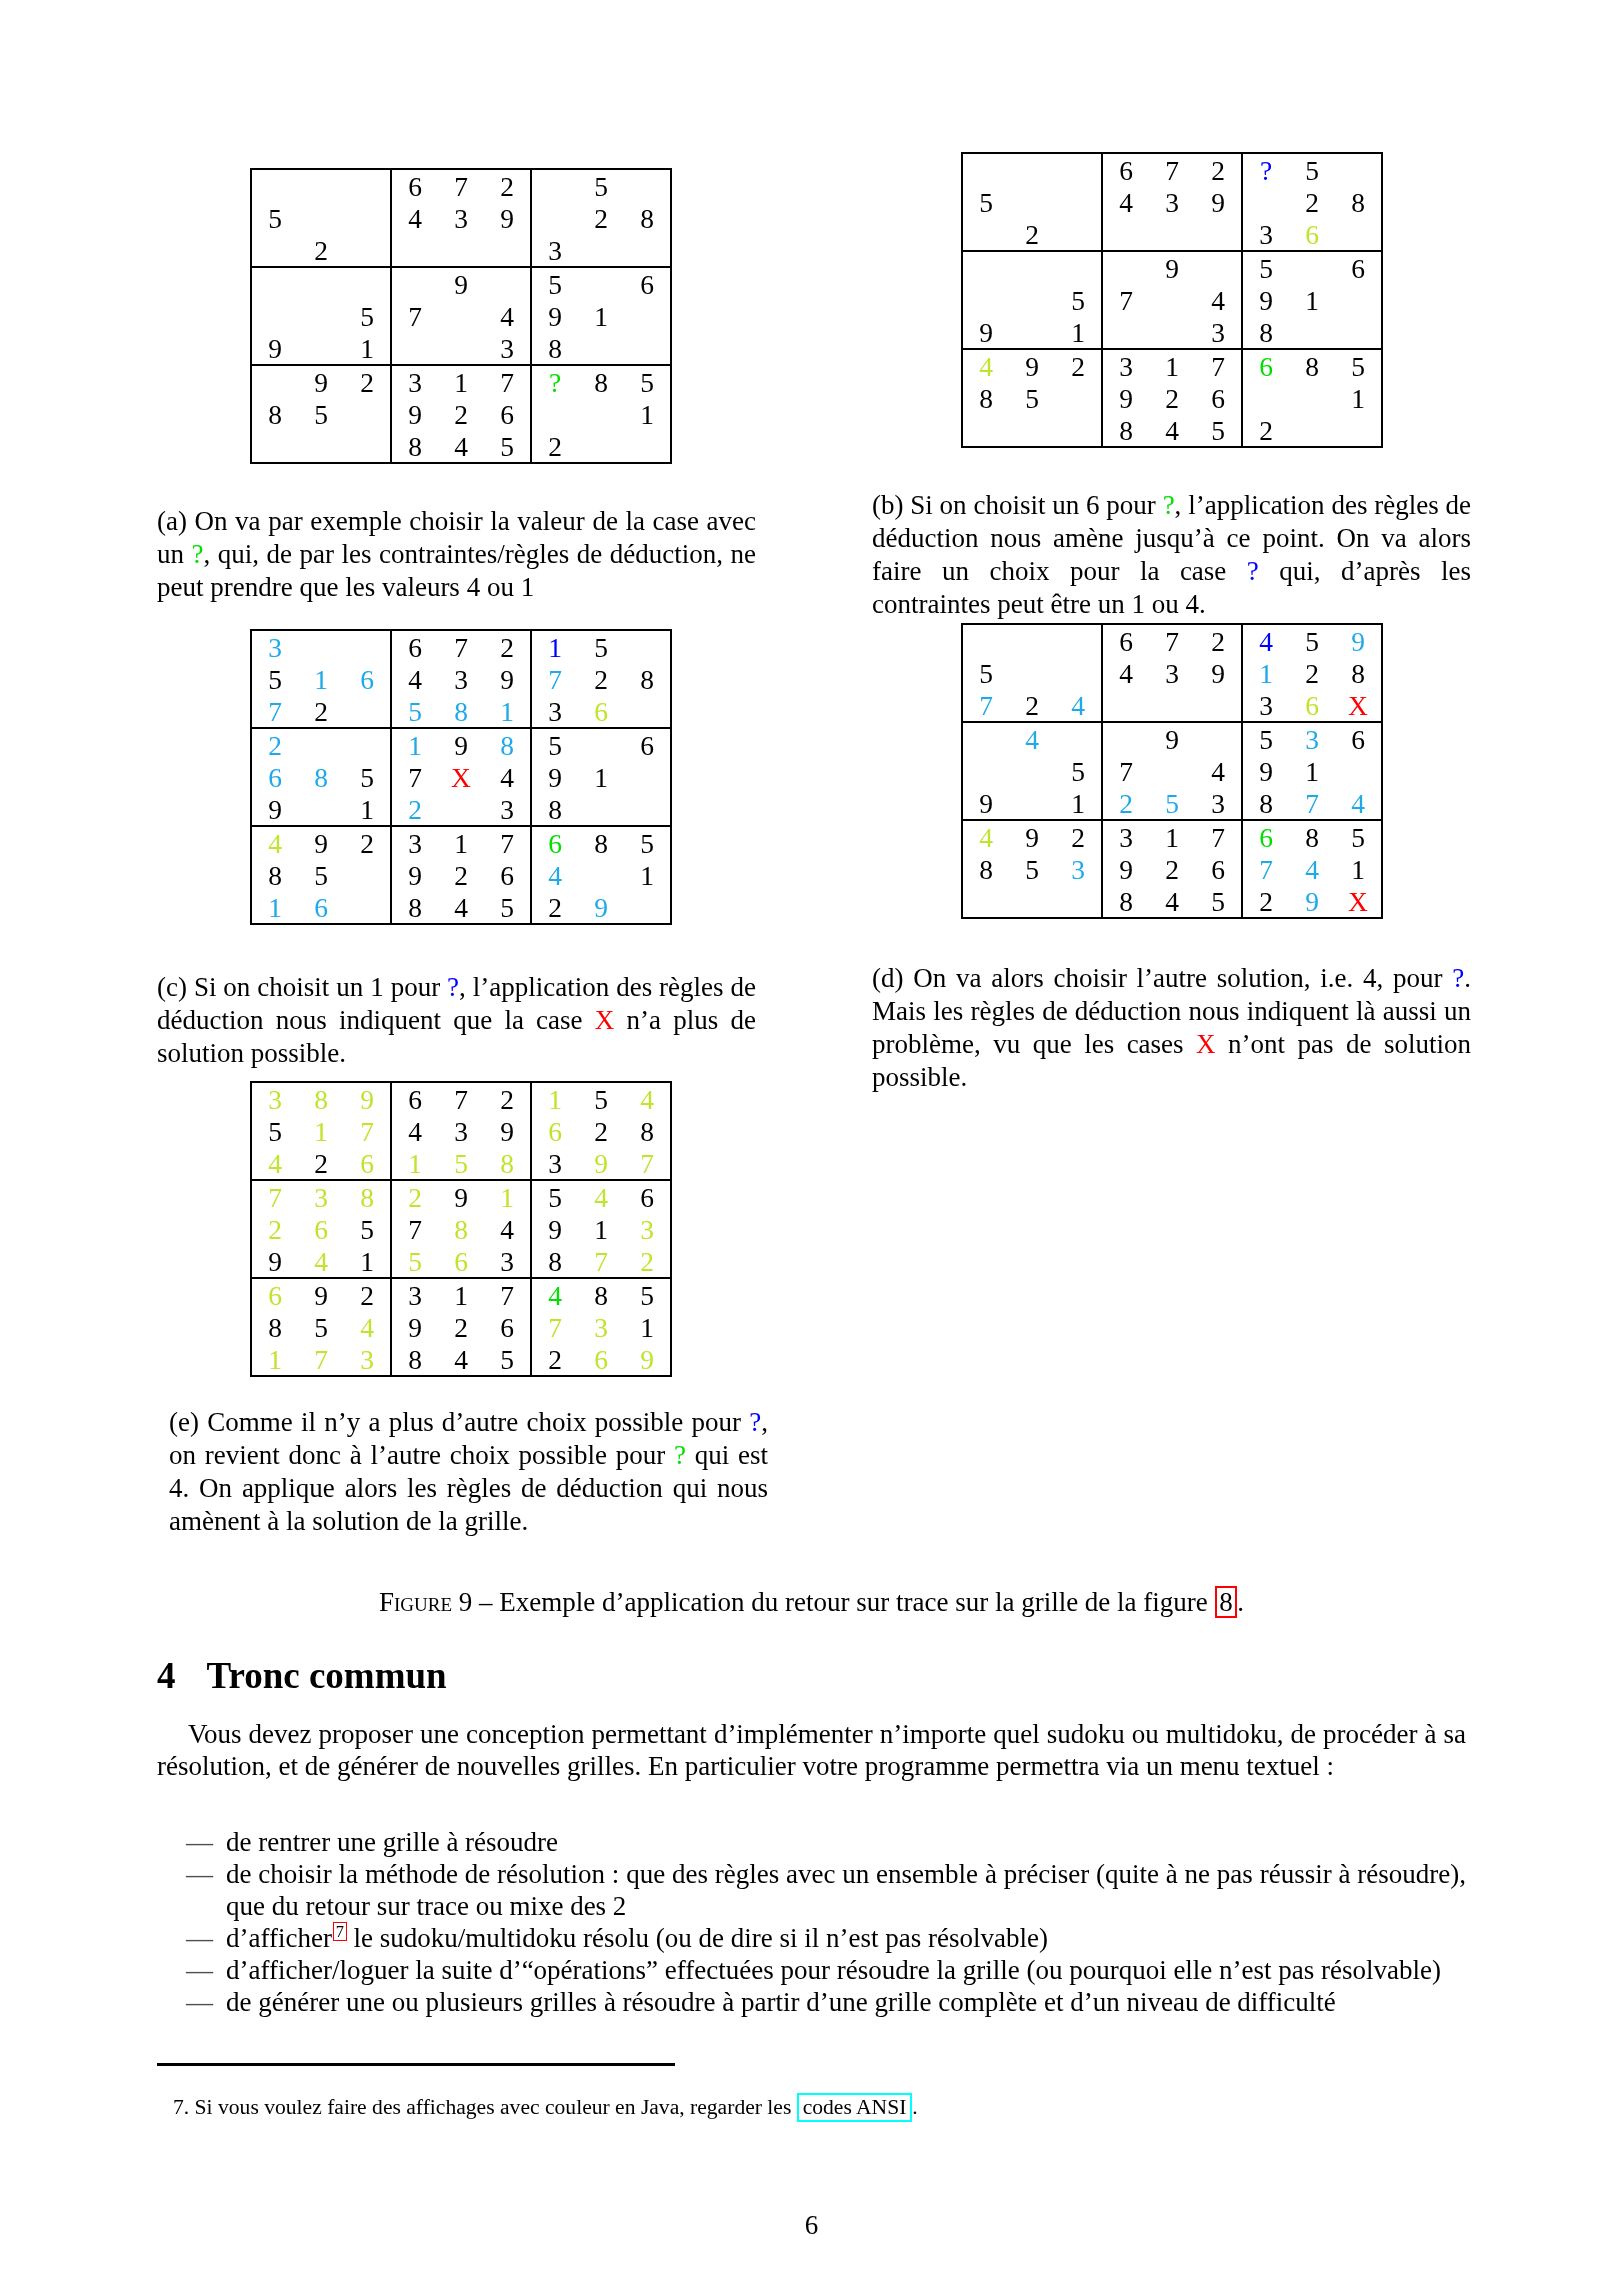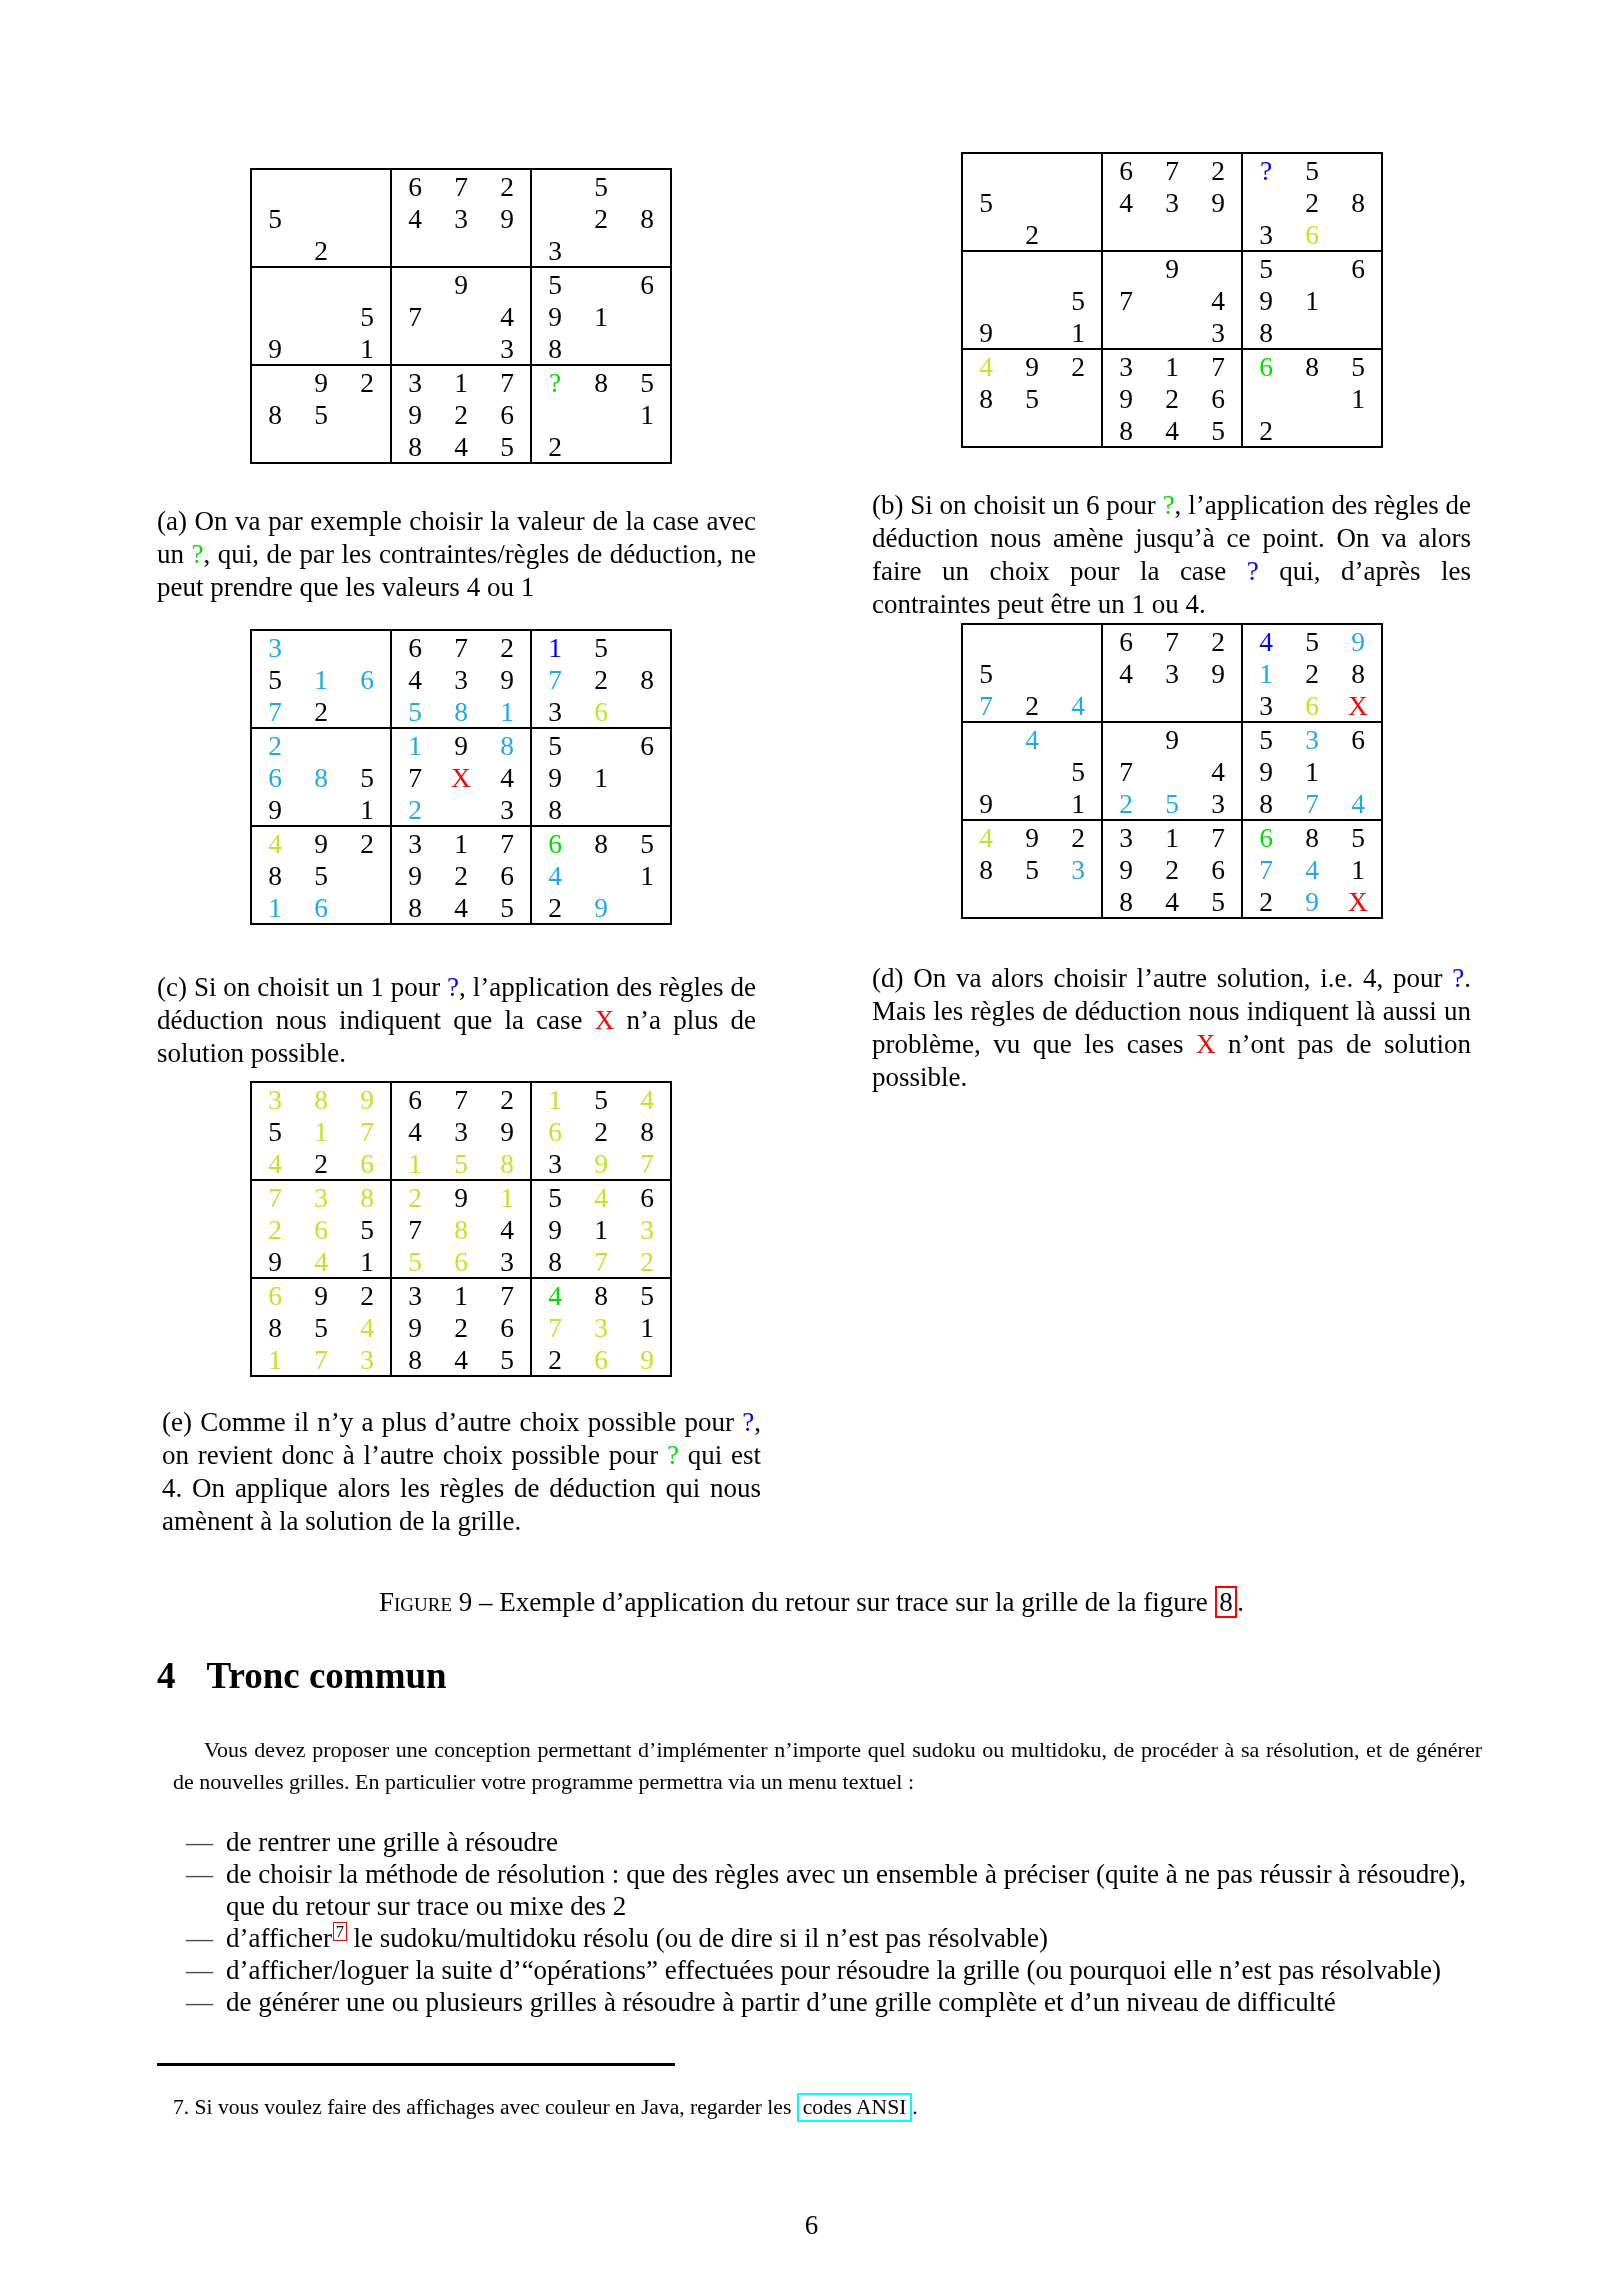--- a/index.html
+++ b/index.html
@@ -12,25 +12,25 @@
   #grid-a{left:250px;top:168px;}
   #grid-b{left:961px;top:152px;}
   #grid-c{left:250px;top:629px;}
   #grid-d{left:961px;top:623px;}
   #grid-e{left:250px;top:1081px;}
   .caption{position:absolute;font-size:27px;line-height:33px;text-align:justify;margin:0;}
   #cap-a{left:157px;top:505px;width:599px;}
   #cap-b{left:872px;top:489px;width:599px;}
   #cap-c{left:157px;top:971px;width:599px;}
   #cap-d{left:872px;top:962px;width:599px;}
-  #cap-e{left:162px;top:1406px;width:599px;}
+  #cap-e{left:169px;top:1406px;width:599px;}
   .figcaption{position:absolute;left:157px;top:1586px;width:1309px;font-size:27px;text-align:center;margin:0;}
   .section-heading{position:absolute;left:157px;top:1654px;width:1309px;font-size:37px;font-weight:bold;margin:0;}
   .section-number{display:inline-block;margin-right:31px;}
-  .body-par{position:absolute;left:157px;top:1718px;width:1309px;font-size:22px;line-height:32px;text-align:justify;text-indent:31px;margin:16px;}
+  .body-par{position:absolute;left:157px;top:1718px;width:1309px;font-size:27px;line-height:32px;text-align:justify;text-indent:31px;margin:0;}
   .itemize{position:absolute;left:157px;top:1826px;width:1309px;font-size:27px;line-height:32px;}
   .item{position:relative;padding-left:69px;text-align:justify;}
   .dash{position:absolute;left:29px;top:0;color:#4d4d4d;}
   .footnote-rule{position:absolute;left:157px;top:2063px;width:518px;height:2.6px;background:#000;}
   .footnote{position:absolute;left:157px;top:2077px;width:1309px;font-size:21.6px;line-height:27.5px;margin:16px;}
   .page-number{position:absolute;left:0;top:2210px;width:1623px;text-align:center;font-size:27px;}
   .sg-b{color:var(--blue);}
   .sg-g{color:var(--green);}
   .sg-c{color:var(--cyan);}
   .sg-l{color:var(--lime);}

